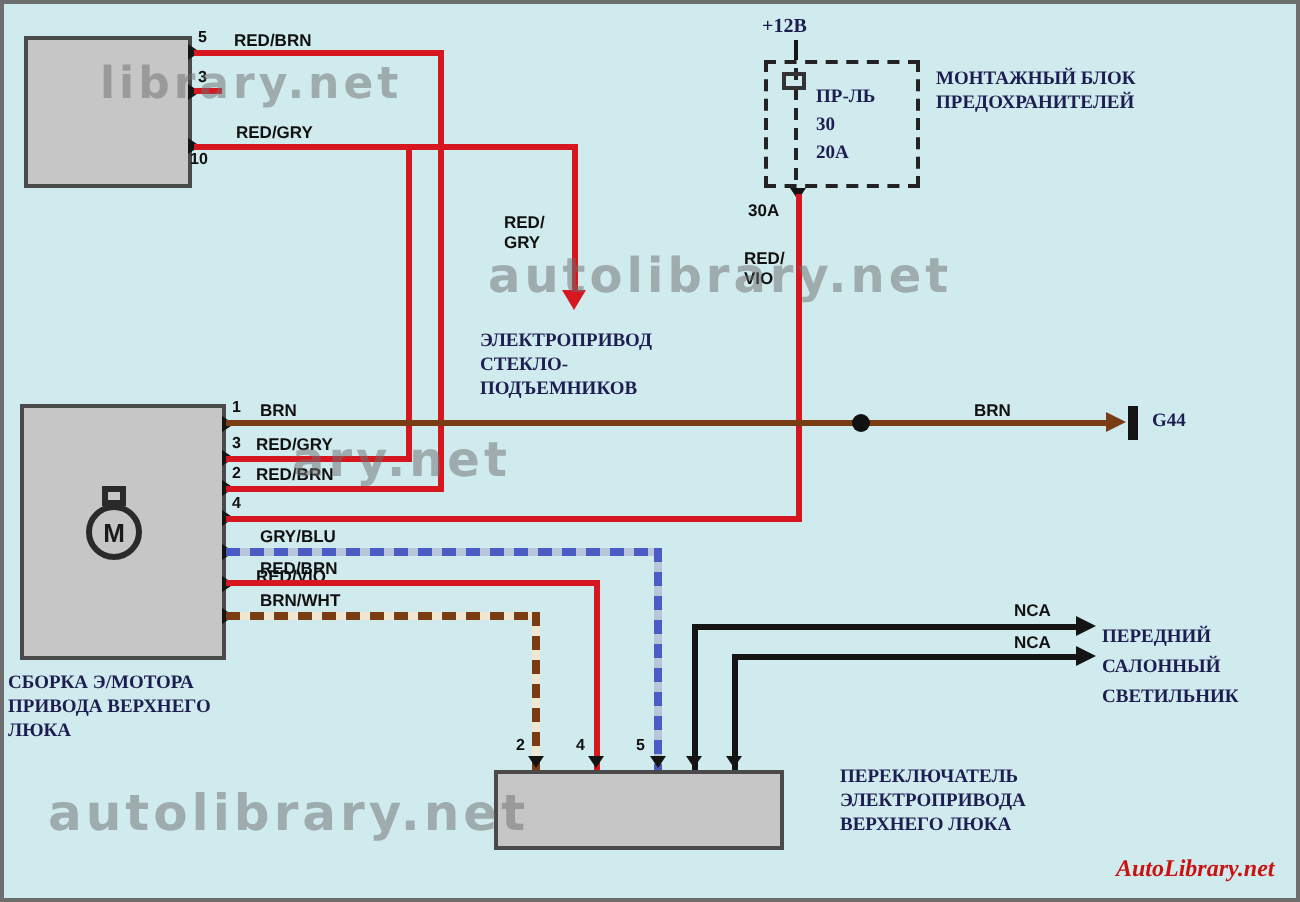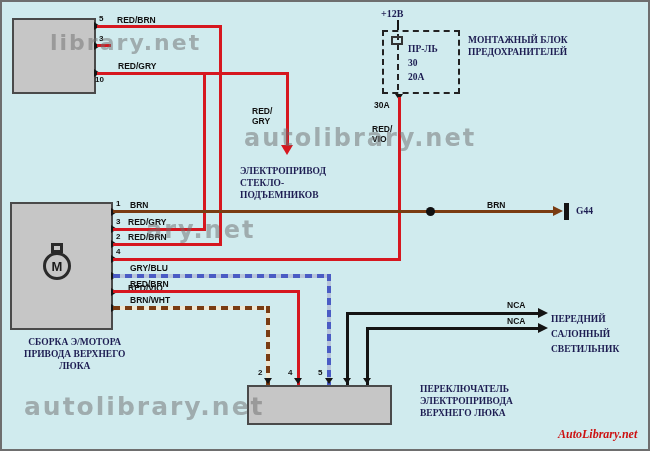--- a/index.html
+++ b/index.html
@@ -75,21 +75,21 @@
 ПРЕДОХРАНИТЕЛЕЙ</div>
   <div class="a pm-d" style="left:395px;top:94px;"></div>
   <div class="lbl" style="left:374px;top:100px;">30A</div>
   <div class="a red" style="left:398px;top:97px;width:3px;height:164px;"></div>
   <div class="lbl" style="left:372px;top:124px;">RED/
 VIO</div>
 
   <div class="box" style="left:10px;top:202px;width:103px;height:128px;"></div>
   <div class="motor-term" style="left:51px;top:243px;"></div>
   <div class="motor-circle" style="left:43px;top:252px;">M</div>
-  <div class="cap" style="left:24px;top:336px;text-align:center;">СБОРКА Э/МОТОРА
+  <div class="cap" style="left:4px;top:336px;">СБОРКА Э/МОТОРА
 ПРИВОДА ВЕРХНЕГО
 ЛЮКА</div>
 
   <div class="a pm-r" style="left:111px;top:208px;"></div>
   <div class="a pm-r" style="left:111px;top:225px;"></div>
   <div class="a pm-r" style="left:111px;top:240px;"></div>
   <div class="a pm-r" style="left:111px;top:255px;"></div>
   <div class="a pm-r" style="left:111px;top:272px;"></div>
   <div class="a pm-r" style="left:111px;top:288px;"></div>
   <div class="a pm-r" style="left:111px;top:304px;"></div>

